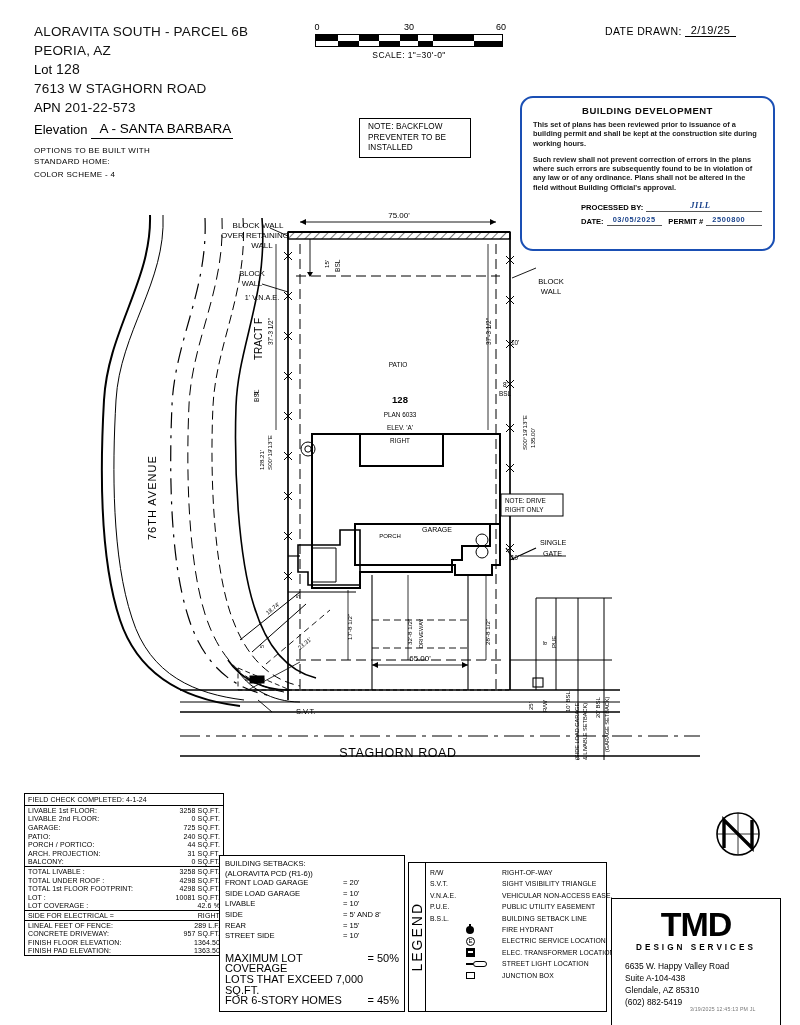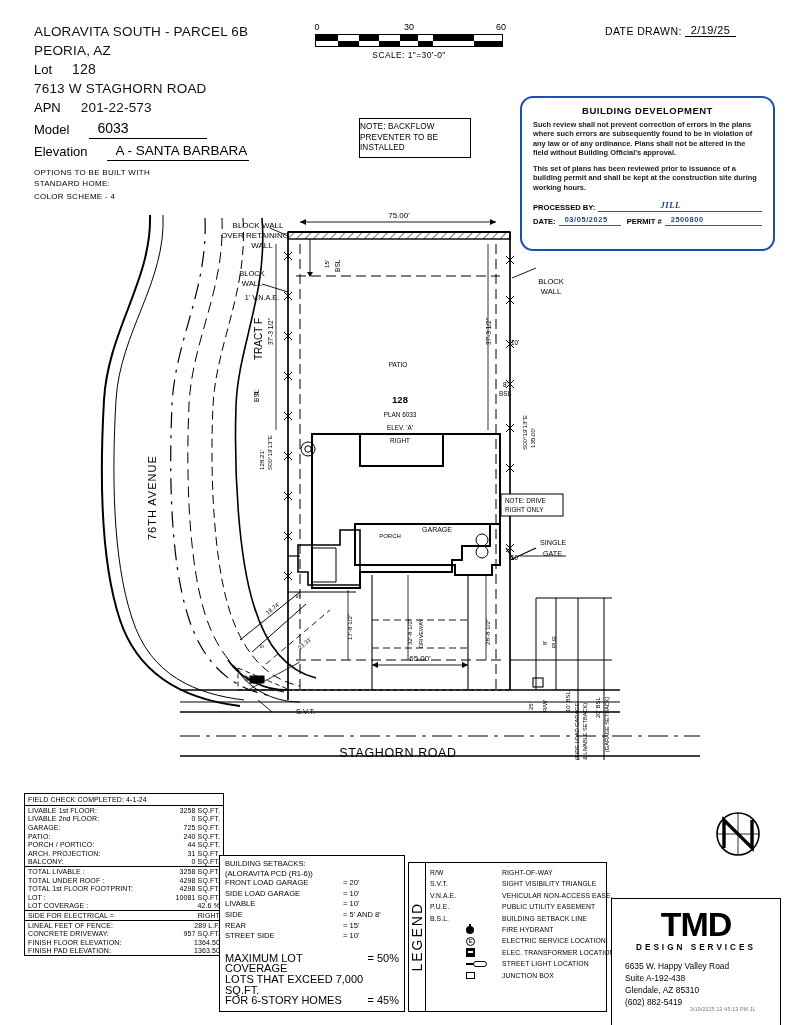--- a/index.html
+++ b/index.html
@@ -17,21 +17,21 @@
     overflow: hidden;
     color: #000;
   }
 
   
   .hdr-block { position: absolute; left: 34px; top: 22px; width: 290px; }
   .hdr-line {
     font-size: 13.5px; letter-spacing: .2px; line-height: 19px;
     white-space: nowrap; color: #111;
   }
-  .fieldrow { display: flex; align-items: flex-end; gap: 20px; line-height: 19px; }
+  .fieldrow { display: flex; align-items: flex-end; gap: 4px; line-height: 19px; }
   .fieldrow .lbl { font-size: 13px; }
   .fieldrow .val {
     font-size: 14px; border-bottom: 1.3px solid #000;
     padding: 0 18px 0 8px; flex: 0 0 auto; white-space: nowrap;
   }
   .fieldrow .val.wide { padding-right: 2px; }
   .hdr-opts { margin-top: 7px; font-size: 8px; line-height: 10.5px; letter-spacing: .3px; }
   .hdr-opts div { white-space: nowrap; }
 
   
@@ -47,38 +47,38 @@
   .datedrawn {
     position: absolute; left: 605px; top: 24px;
     font-size: 10.5px; letter-spacing: .4px;
     display: flex; align-items: flex-end; gap: 3px; white-space: nowrap;
   }
   .datedrawn .dv { border-bottom: 1.2px solid #000; padding: 0 6px; font-size: 11px; }
 
   
   .backflow {
     position: absolute; left: 359px; top: 118px; width: 112px;
-    border: 1.2px solid #000; padding: 3px 0;
+    border: 1.2px solid #000; padding: 3px 8px;
     font-size: 8.2px; line-height: 10.5px; letter-spacing: .1px;
     background: #fff;
   }
 
   
   .stamp {
     position: absolute; left: 520px; top: 96px; width: 255px; height: 155px;
     border: 2.2px solid #1a4fb4; border-radius: 13px;
     background: #fff; padding: 7px 11px 4px 11px;
   }
   .stamp-title {
     text-align: center; font-weight: bold; font-size: 9.5px;
     letter-spacing: .5px; margin-bottom: 4px; color: #0c0c0c;
   }
   .stamp-p { font-size: 7.4px; line-height: 9.3px; font-weight: bold; color: #1b1b1b; }
   .stamp-p + .stamp-p { margin-top: 7px; }
-  .stamp-foot { margin-top: 9px; }
+  .stamp-foot { margin-top: 9px; margin-left: 48px; }
   .stamp-row { display: flex; align-items: flex-end; font-size: 7.6px; font-weight: bold; white-space: nowrap; }
   .stamp-row .ln { flex: 1; border-bottom: 1px solid #555; margin-left: 3px; position: relative; height: 11px; }
   .stamp-row .ln .ink {
     position: absolute; left: 38%; bottom: 1px; font-size: 8.5px;
     font-family: "Liberation Serif", serif; font-style: italic; font-weight: bold;
     color: #17408a; letter-spacing: .6px;
   }
   .stamp-row .ln.short { max-width: 62px; }
   .stamp-row .ln .ink.left { left: 6px; color: #17408a; font-style: normal; font-family: "Liberation Sans", sans-serif; font-size: 7.4px; }
 
@@ -174,24 +174,20 @@
     <div class="fieldrow">
       <span class="lbl">Lot</span>
       <span class="hdr-line" style="font-size:14px">128</span>
     </div>
     <div class="hdr-line">7613 W STAGHORN ROAD</div>
     <div class="fieldrow">
       <span class="lbl">APN</span>
       <span class="hdr-line" style="font-size:13.5px">201-22-573</span>
     </div>
     <div class="fieldrow" style="margin-top:2px">
-      <span class="lbl">Model</span>
-      <span class="val" style="min-width:118px">6033</span>
-    </div>
-    <div class="fieldrow" style="margin-top:2px">
       <span class="lbl">Elevation</span>
       <span class="val wide" style="font-size:13.5px">A - SANTA BARBARA</span>
     </div>
     <div class="hdr-opts">
       <div>OPTIONS TO BE BUILT WITH</div>
       <div>STANDARD HOME:</div>
       <div style="margin-top:3px">COLOR SCHEME - 4</div>
     </div>
   </div>
 
@@ -228,22 +224,22 @@
 
   <div class="datedrawn">
     <span>DATE DRAWN:</span>
     <span class="dv">2/19/25</span>
   </div>
 
   <div class="backflow">NOTE: BACKFLOW PREVENTER TO BE INSTALLED</div>
 
   <div class="stamp">
     <div class="stamp-title">BUILDING DEVELOPMENT</div>
+    <div class="stamp-p">This set of plans has been reviewed prior to issuance of a building permit and shall be kept at the construction site during working hours.</div>
     <div class="stamp-p">Such review shall not prevent correction of errors in the plans where such errors are subsequently found to be in violation of any law or of any ordinance. Plans shall not be altered in the field without Building Official's approval.</div>
-    <div class="stamp-p">This set of plans has been reviewed prior to issuance of a building permit and shall be kept at the construction site during working hours.</div>
     <div class="stamp-foot">
       <div class="stamp-row">
         <span>PROCESSED BY:</span>
         <span class="ln">
           <span class="ink">JILL</span>
         </span>
       </div>
       <div class="stamp-row" style="margin-top:3px">
         <span>DATE:</span>
         <span class="ln short">
@@ -674,21 +670,21 @@
           <span class="lg-tx">JUNCTION BOX</span>
         </div>
       </div>
   </div>
 
   <div class="panel" id="panel-tmd">
     <div class="tmd-logo">TMD</div>
     <div class="tmd-sub">DESIGN SERVICES</div>
     <div class="tmd-addr">
       <div>6635 W. Happy Valley Road</div>
-      <div>Suite A-192-438</div>
+      <div>Suite A-104-438</div>
       <div>Glendale, AZ 85310</div>
       <div>(602) 882-5419</div>
     </div>
   </div>
 
   <svg id="north" viewBox="0 0 52 52">
     <circle cx="26" cy="26" r="21" fill="none" stroke="#000" stroke-width="1.6"></circle>
     <line x1="5" y1="26" x2="47" y2="26" stroke="#000" stroke-width=".8"></line>
     <line x1="26" y1="5" x2="26" y2="47" stroke="#000" stroke-width=".8"></line>
     <path d="M12,40 L12,12 L40,40 L40,12" fill="none" stroke="#000" stroke-width="3.4"></path>

